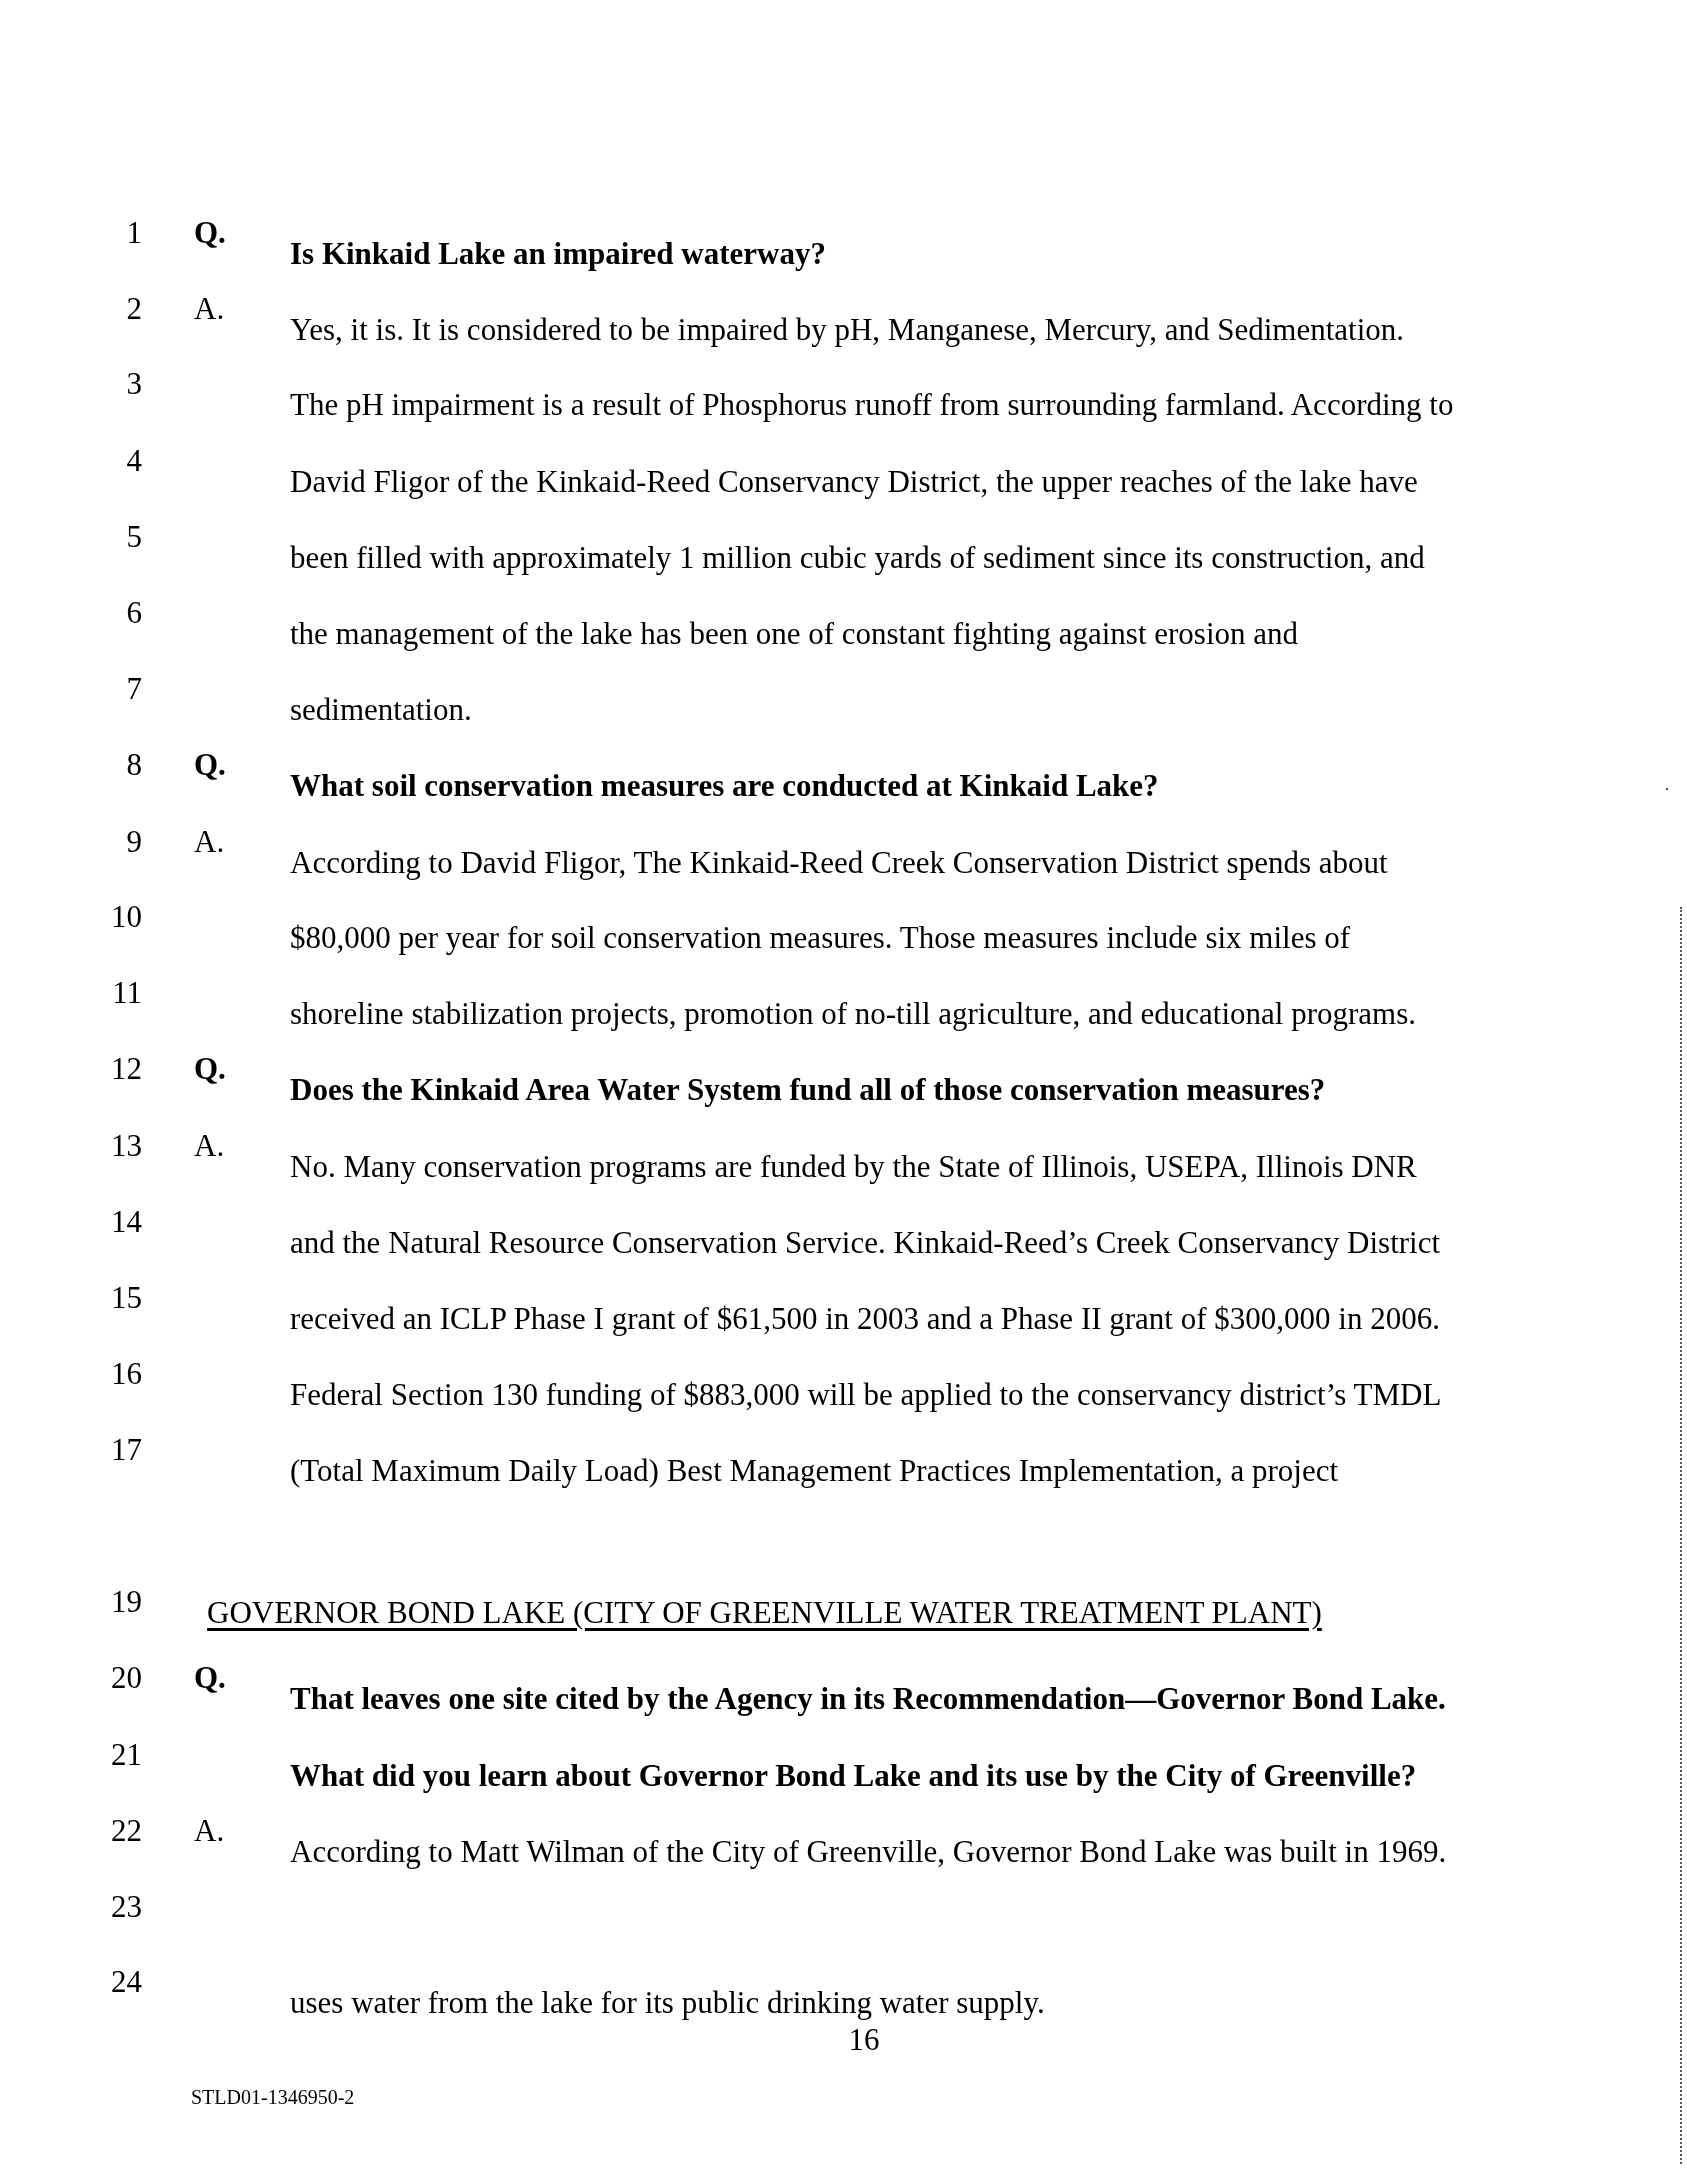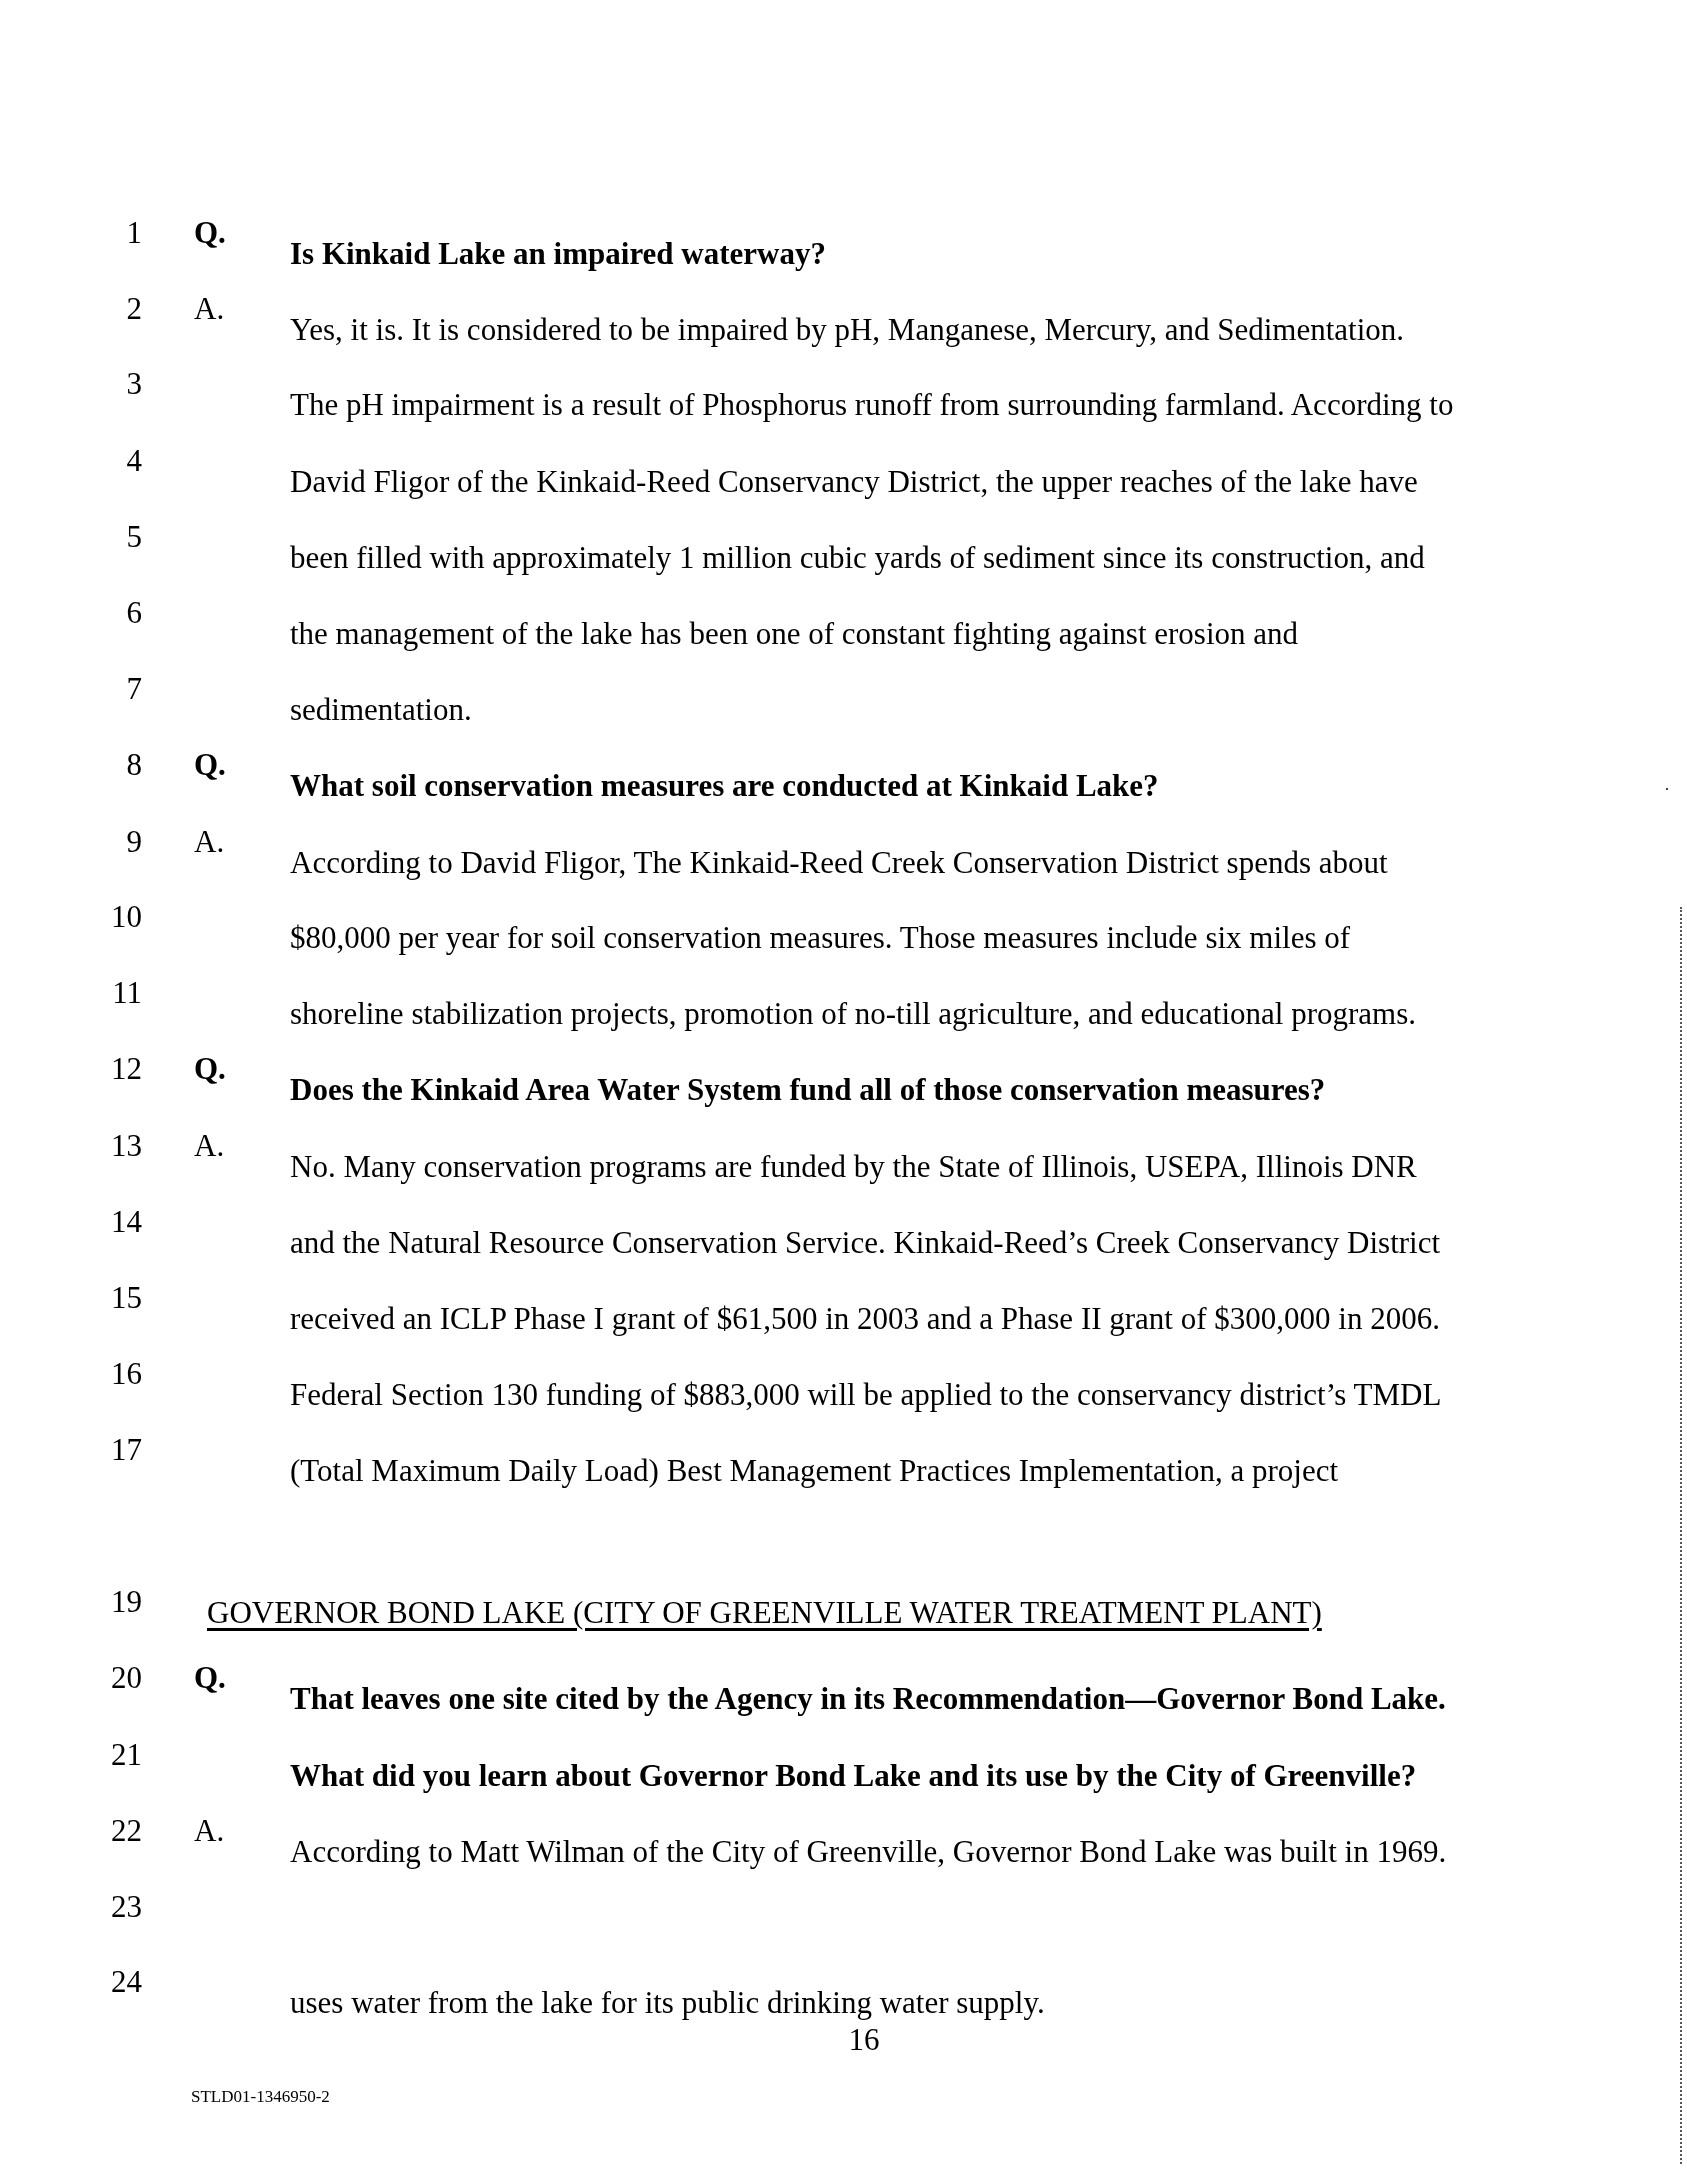--- a/index.html
+++ b/index.html
@@ -66,21 +66,21 @@
       top: 2020px;
       width: 44px;
       text-align: center;
       font-size: 31px;
       line-height: 40px;
     }
     .doc-id {
       position: absolute;
       left: 191px;
       top: 2085px;
-      font-size: 17px;
+      font-size: 20px;
       line-height: 24px;
       letter-spacing: 0px;
     }
     .edge-dots {
       position: absolute;
       left: 1680px;
       top: 907px;
       width: 0;
       height: 1257px;
       border-left: 2px dotted #555555;

